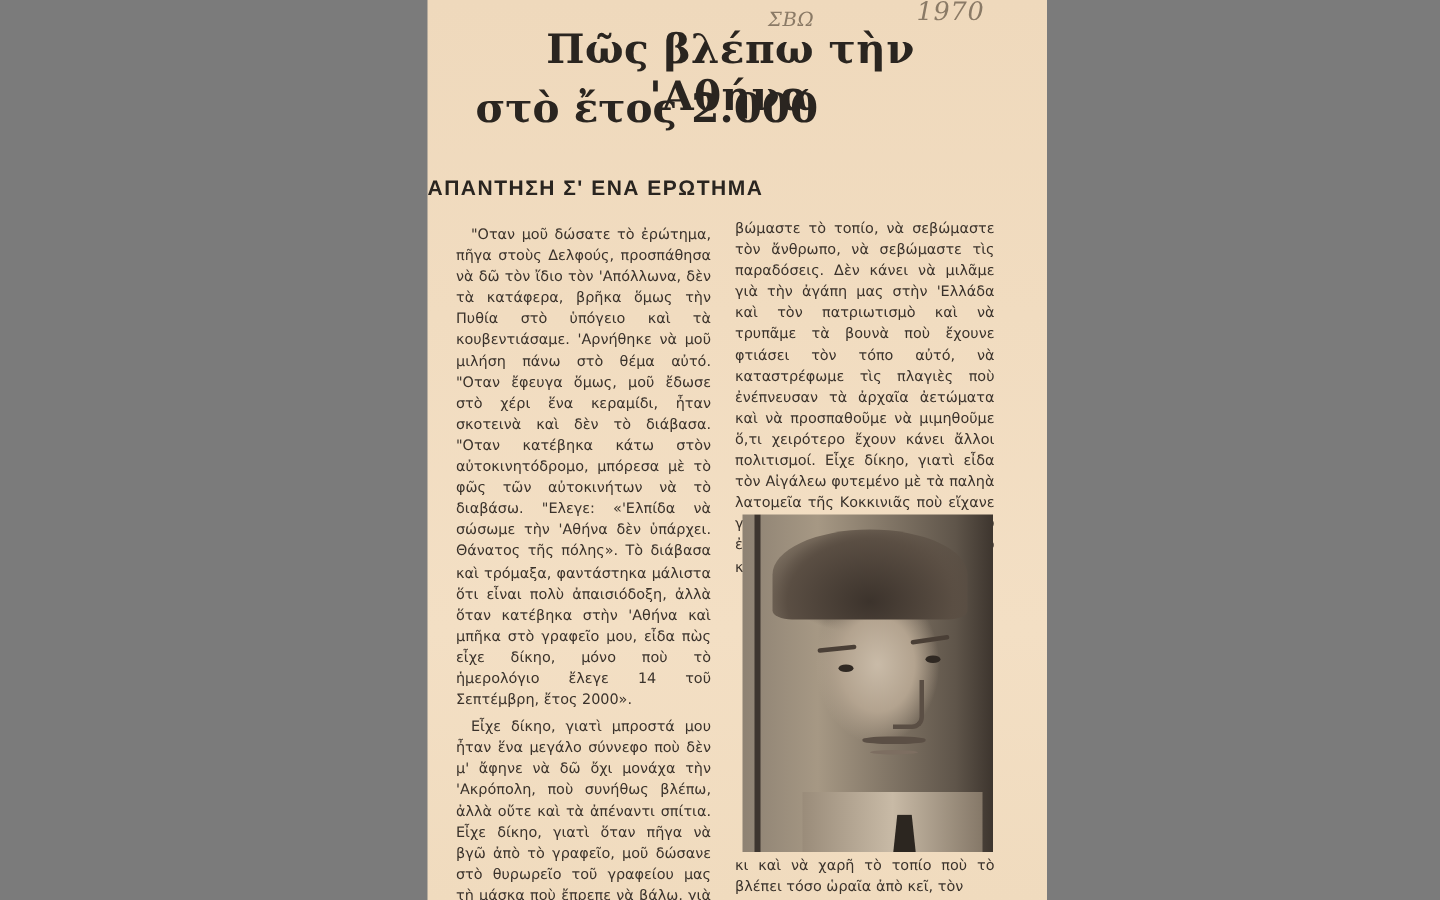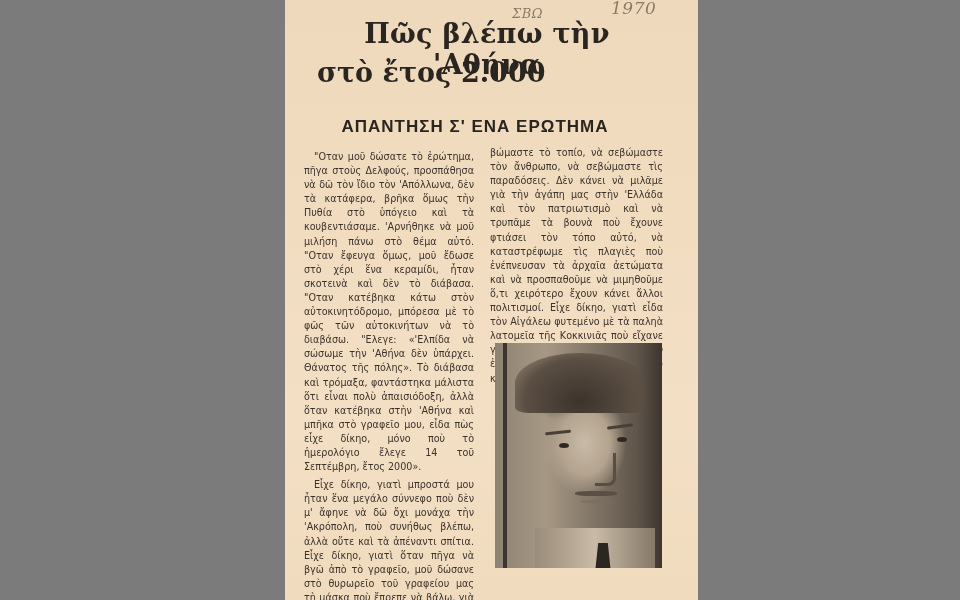--- a/index.html
+++ b/index.html
@@ -24,22 +24,22 @@
     position:absolute; left:32px; top:18px; width:340px; text-align:center;
     font-family:"DejaVu Serif", serif; font-weight:bold; font-size:27px;
     color:#2a2520; letter-spacing:0.3px;
   }
   .title2 {
     position:absolute; left:32px; top:57px; width:330px; text-align:left;
     font-family:"DejaVu Serif", serif; font-weight:bold; font-size:27px;
     color:#2a2520;
   }
   .subtitle {
-    position:absolute; left:0; top:117px; width:380px; text-align:center;
-    font-family:"Liberation Sans", sans-serif; font-weight:bold; font-size:17px;
+    position:absolute; left:0; top:117px; width:380px; 
+    font-family:"Liberation Sans", sans-serif; font-weight:bold; font-size:14px;
     color:#2a2520; letter-spacing:1px;
   }
   .col {
     position:absolute; top:150px;
     font-family:"DejaVu Sans", sans-serif; font-size:9.6px; line-height:14.1px;
     color:#3a322b; text-align:justify;
   }
   .col-left { left:19px; width:170px; }
   .col-right-top { left:205px; top:146px; width:173px; }
   .col-right-bottom { left:205px; top:571px; width:173px; }
@@ -100,13 +100,16 @@
     <div class="brow r"></div>
     <div class="eye l"></div>
     <div class="eye r"></div>
     <div class="nose"></div>
     <div class="moustache"></div>
     <div class="mouth"></div>
     <div class="collar"></div>
     <div class="tie"></div>
   </div>
 
+  <div class="col col-right-bottom">
+    <p class="noindent">κι καὶ νὰ χαρῆ τὸ τοπίο ποὺ τὸ βλέπει τόσο ὡραῖα ἀπὸ κεῖ, τὸν</p>
+  </div>
 </div>
 
 </body></html>

